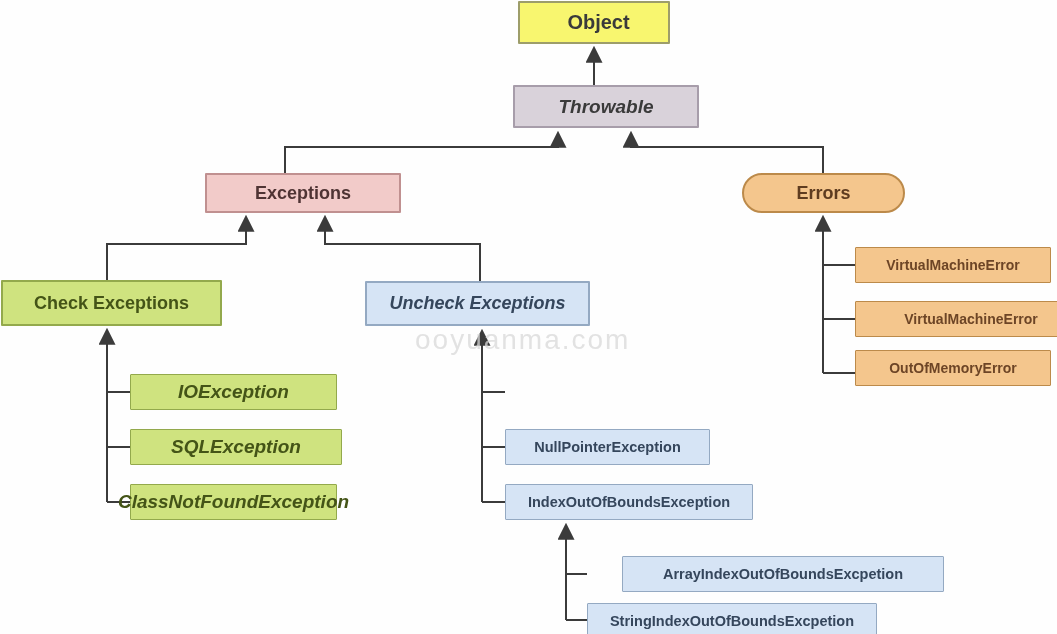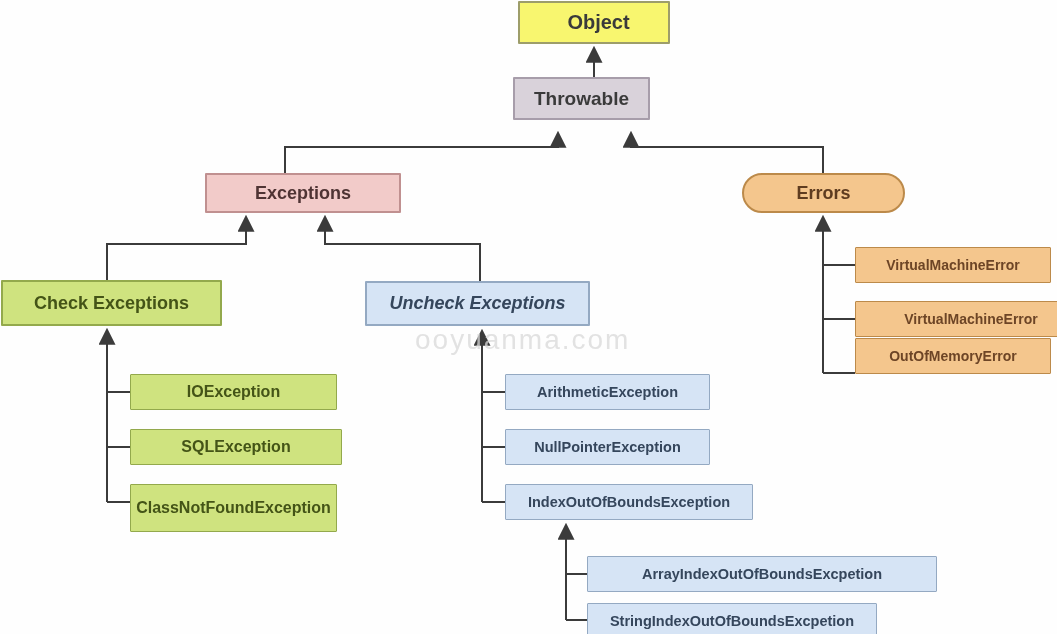--- a/index.html
+++ b/index.html
@@ -13,21 +13,21 @@
     display:flex; align-items:center; justify-content:center;
     font-weight:bold; text-align:center; white-space:nowrap;
     border:2px solid; border-radius:1px;
   }
   .n-yellow   { background:var(--yellow_bg);   border-color:var(--yellow_border);   color:var(--dark_text);   font-size:20px; }
   .n-lavender { background:var(--lavender_bg); border-color:var(--lavender_border); color:var(--dark_text);   font-size:19px; }
   .n-pink     { background:var(--pink_bg);     border-color:var(--pink_border);     color:var(--pink_text);   font-size:18px; }
   .n-orange   { background:var(--orange_bg);   border-color:var(--orange_border);   color:var(--orange_text); font-size:18px; }
   .n-green    { background:var(--green_bg);    border-color:var(--green_border);    color:var(--green_text);  font-size:18px; }
   .n-blue     { background:var(--blue_bg);     border-color:var(--blue_border);     color:var(--blue_text);   font-size:18px; }
-  .n-green-sm  { background:var(--green_bg);  border-color:var(--green_border);  color:var(--green_text);   font-size:16px; border-width:1.5px; }
+  .n-green-sm  { background:var(--green_bg);  border-color:var(--green_border);  color:var(--green_text);   font-size:19px; border-width:1.5px;font-style:italic; }
   .n-blue-sm   { background:var(--blue_bg);   border-color:var(--blue_border);   color:var(--blue_text);    font-size:14.5px; border-width:1.5px; }
   .n-orange-sm { background:var(--orange_bg); border-color:var(--orange_border); color:var(--orange_text2); font-size:14px;   border-width:1.5px; }
   #wires { position:absolute; left:0; top:0; z-index:1; }
   .node { z-index:2; }
   .watermark {
     position:absolute; z-index:5; pointer-events:none;
     color:rgba(216,216,216,0.75); font-size:28px; letter-spacing:2px;
     filter:blur(0.4px); font-weight:normal;margin-top:28px;
   }
   .watermark.corner {
@@ -67,38 +67,37 @@
       <path d="M823 319 H855"></path>
       <path d="M823 373 H855"></path>
 
       <path d="M566 620 V527" marker-end="url(#arrow)"></path>
       <path d="M566 574 H587"></path>
       <path d="M566 620 H587"></path>
     </g>
   </svg>
 
   <div class="node n-yellow" style="left:518px; top:1px;   width:152px; height:43px;padding-left:9px;">Object</div>
-  <div class="node n-lavender" style="left:513px; top:77px;  width:137px; height:43px;">Throwable</div>
+  <div class="node n-lavender" style="left:513px; top:85px;  width:186px; height:43px;font-style:italic;">Throwable</div>
   <div class="node n-pink" style="left:205px; top:173px; width:196px; height:40px;">Exceptions</div>
   <div class="node n-orange" style="left:742px; top:173px; width:163px; height:40px;border-radius:20px;">Errors</div>
 
   <div class="node n-green" style="left:1px;   top:280px; width:221px; height:46px;">Check Exceptions</div>
   <div class="node n-blue" style="left:365px; top:281px; width:225px; height:45px;font-style:italic;">Uncheck Exceptions</div>
 
   <div class="node n-green-sm" style="left:130px; top:374px; width:207px; height:36px;">IOException</div>
   <div class="node n-green-sm" style="left:130px; top:429px; width:212px; height:36px;">SQLException</div>
-  <div class="node n-green-sm" style="left:130px; top:484px; width:207px; height:48px;">ClassNotFoundException</div>
+  <div class="node n-green-sm" style="left:130px; top:484px; width:207px; height:36px;">ClassNotFoundException</div>
 
-  <div class="node n-blue-sm" style="left:505px; top:374px; width:205px; height:36px;">ArithmeticException</div>
   <div class="node n-blue-sm" style="left:505px; top:429px; width:205px; height:36px;">NullPointerException</div>
   <div class="node n-blue-sm" style="left:505px; top:484px; width:248px; height:36px;">IndexOutOfBoundsException</div>
 
-  <div class="node n-blue-sm" style="left:587px; top:556px; width:350px; height:36px;">ArrayIndexOutOfBoundsExcpetion</div>
+  <div class="node n-blue-sm" style="left:622px; top:556px; width:322px; height:36px;">ArrayIndexOutOfBoundsExcpetion</div>
   <div class="node n-blue-sm" style="left:587px; top:603px; width:290px; height:36px;">StringIndexOutOfBoundsExcpetion</div>
 
   <div class="node n-orange-sm" style="left:855px; top:247px; width:196px; height:36px;">VirtualMachineError</div>
   <div class="node n-orange-sm" style="left:855px; top:301px; width:232px; height:36px;">VirtualMachineError</div>
-  <div class="node n-orange-sm" style="left:855px; top:338px; width:196px; height:36px;">OutOfMemoryError</div>
+  <div class="node n-orange-sm" style="left:855px; top:350px; width:196px; height:36px;">OutOfMemoryError</div>
 
   <div class="watermark" style="left:415px; top:296px;">ooyuanma.com</div>
   <div class="watermark corner" style="left:908px; top:602px;">ooyuanma.com</div>
 
 </div>
 
 </body></html>

